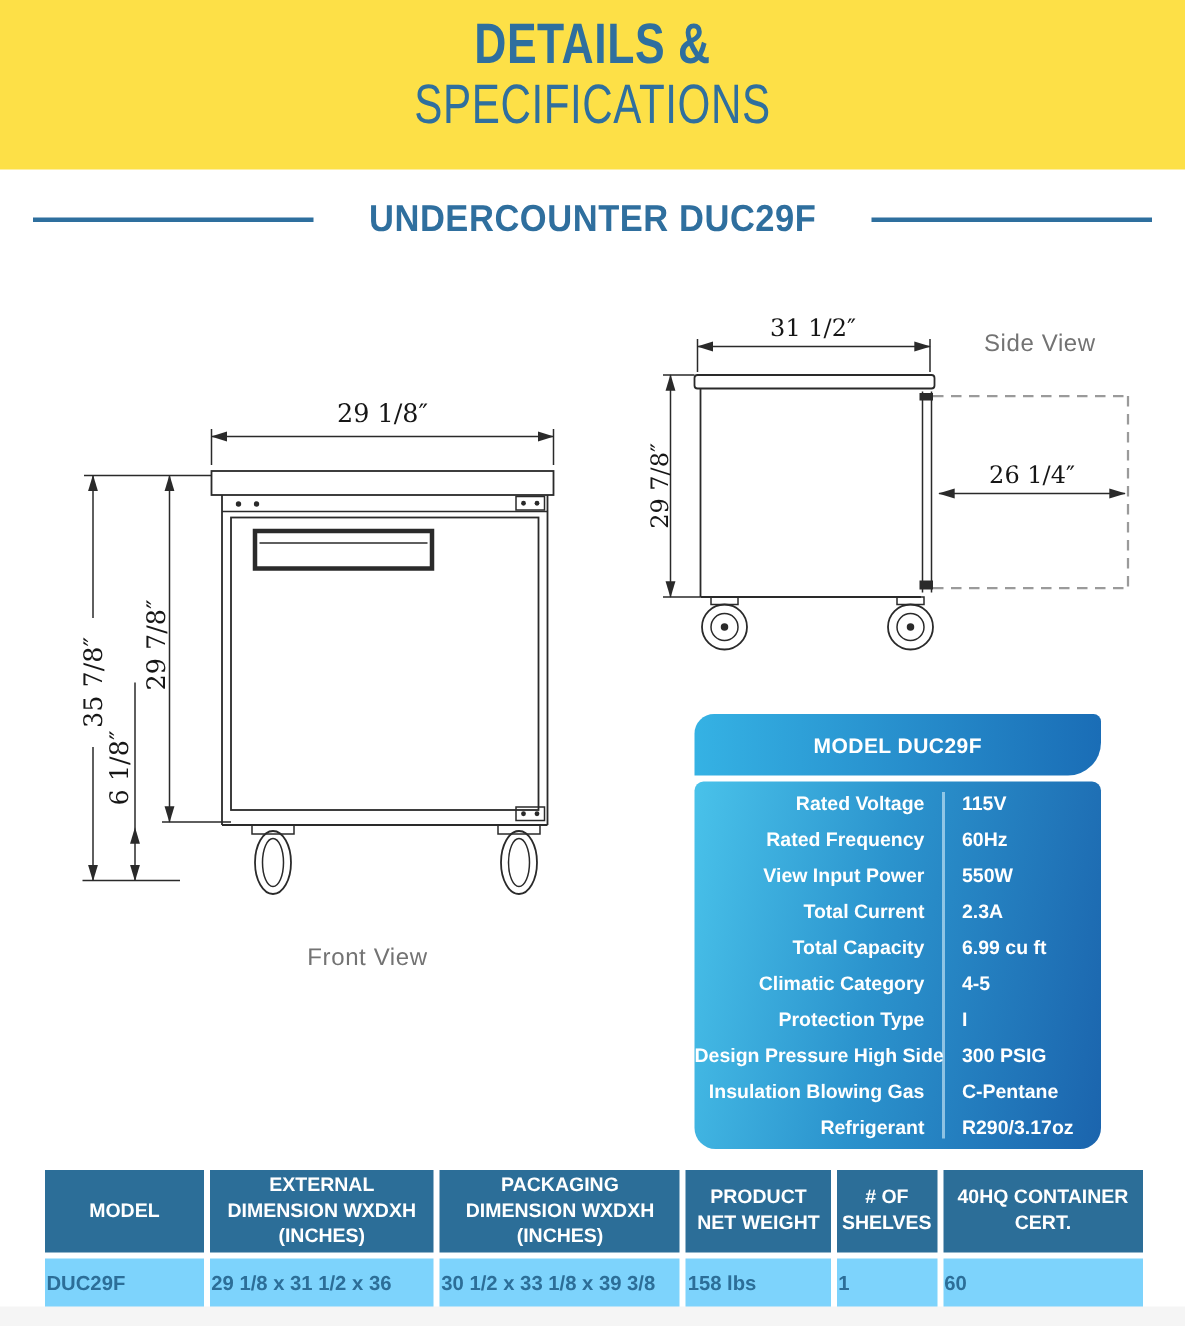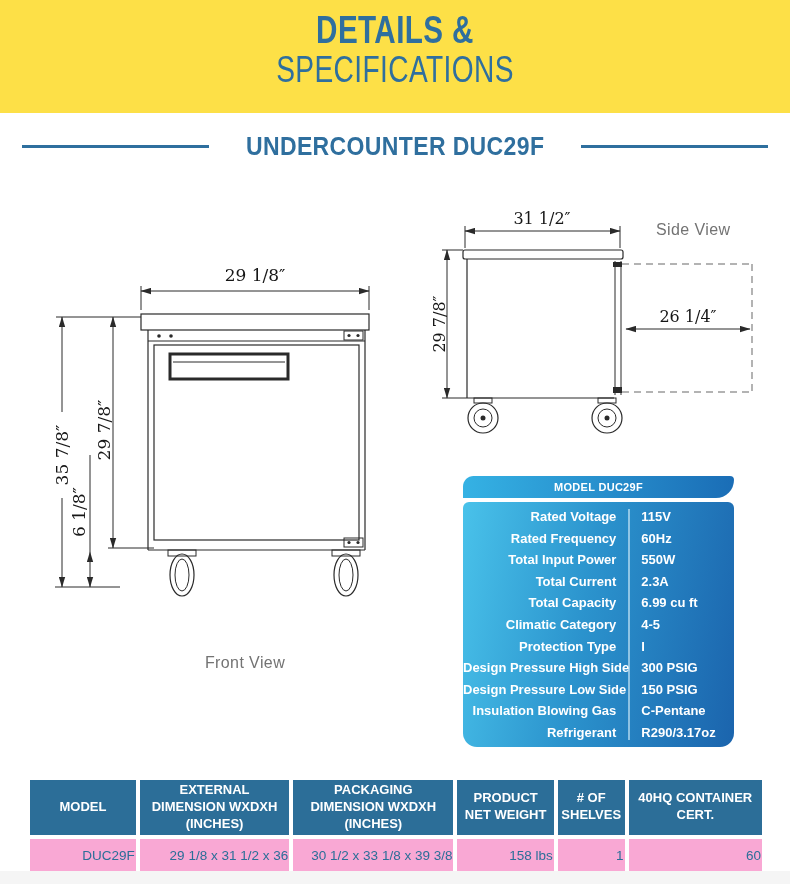--- a/index.html
+++ b/index.html
@@ -36,28 +36,28 @@
   #side-svg{left:430px;top:198px;}
   .outline{stroke:#2a2a2a;fill:none;stroke-width:1.2;}
   .thin{stroke:#2a2a2a;fill:none;stroke-width:1;}
   .thick{stroke:#2a2a2a;fill:none;stroke-width:3;}
   .dash{stroke:#9a9a9a;fill:none;stroke-width:1.5;stroke-dasharray:7 5;}
   .dim{font-family:"DejaVu Serif",serif;font-size:16px;fill:#161616;}
   .dimbig{font-family:"DejaVu Serif",serif;font-size:17px;fill:#161616;}
   .caption{
     position:absolute;color:#737373;font-size:16px;letter-spacing:.4px;
   }
-  #front-caption{left:188px;top:654px;width:114px;text-align:center;}
+  #front-caption{left:188px;top:630px;width:114px;text-align:center;}
   #side-caption{left:656px;top:221px;width:100px;}
   
   .spec{position:absolute;left:463px;top:476px;width:271px;}
   .spec-header{
-    height:22px;border-radius:13px 5px 22px 0;
+    height:41px;border-radius:13px 5px 22px 0;
     background:linear-gradient(90deg,#35b2e4,#1a6db6);
-    color:#fff;font-weight:700;font-size:11px;letter-spacing:.3px;
+    color:#fff;font-weight:700;font-size:14px;letter-spacing:.3px;
     display:flex;align-items:center;justify-content:center;
   }
   .spec-body{
     position:relative;margin-top:4px;height:245px;box-sizing:border-box;
     border-radius:6px 6px 14px 14px;padding:7px 0;
     background:linear-gradient(100deg,#49c2ea,#2b93cd 45%,#1b64ad);
     display:flex;flex-direction:column;justify-content:space-between;
     color:#fff;font-size:13px;font-weight:700;
   }
   .spec-sep{
@@ -74,22 +74,22 @@
   .btable{
     position:absolute;left:26px;top:776px;width:740px;
     border-collapse:separate;border-spacing:4px 4px;table-layout:fixed;
   }
   .btable th{
     background:#2c6e98;color:#ffffff;font-size:13px;font-weight:700;
     height:48px;padding:2px 3px;line-height:1.3;vertical-align:middle;
     text-align:center;
   }
   .btable td{
-    background:#f9a8d4;color:#2c6e98;font-size:13.5px;font-weight:400;
-    height:31px;text-align:right;white-space:nowrap;vertical-align:middle;
+    background:#7dd3fc;color:#2c6e98;font-size:13.5px;font-weight:700;
+    height:31px;text-align:left;white-space:nowrap;vertical-align:middle;
   }
   .footer-strip{
     position:absolute;left:0;bottom:0;width:790px;height:13px;background:#f5f5f5;
   }
 </style>
 </head>
 <body>
 
 <div class="page">
 
@@ -211,21 +211,21 @@
       <div class="spec-sep"></div>
       <div class="spec-row">
         <span class="lab">Rated Voltage</span>
         <span class="val">115V</span>
       </div>
       <div class="spec-row">
         <span class="lab">Rated Frequency</span>
         <span class="val">60Hz</span>
       </div>
       <div class="spec-row">
-        <span class="lab">Total Input Power</span>
+        <span class="lab">View Input Power</span>
         <span class="val">550W</span>
       </div>
       <div class="spec-row">
         <span class="lab">Total Current</span>
         <span class="val">2.3A</span>
       </div>
       <div class="spec-row">
         <span class="lab">Total Capacity</span>
         <span class="val">6.99 cu ft</span>
       </div>
@@ -233,24 +233,20 @@
         <span class="lab">Climatic Category</span>
         <span class="val">4-5</span>
       </div>
       <div class="spec-row">
         <span class="lab">Protection Type</span>
         <span class="val">I</span>
       </div>
       <div class="spec-row">
         <span class="lab">Design Pressure High Side</span>
         <span class="val">300 PSIG</span>
-      </div>
-      <div class="spec-row">
-        <span class="lab">Design Pressure Low Side</span>
-        <span class="val">150 PSIG</span>
       </div>
       <div class="spec-row">
         <span class="lab">Insulation Blowing Gas</span>
         <span class="val">C-Pentane</span>
       </div>
       <div class="spec-row">
         <span class="lab">Refrigerant</span>
         <span class="val">R290/3.17oz</span>
       </div>
     </div>

